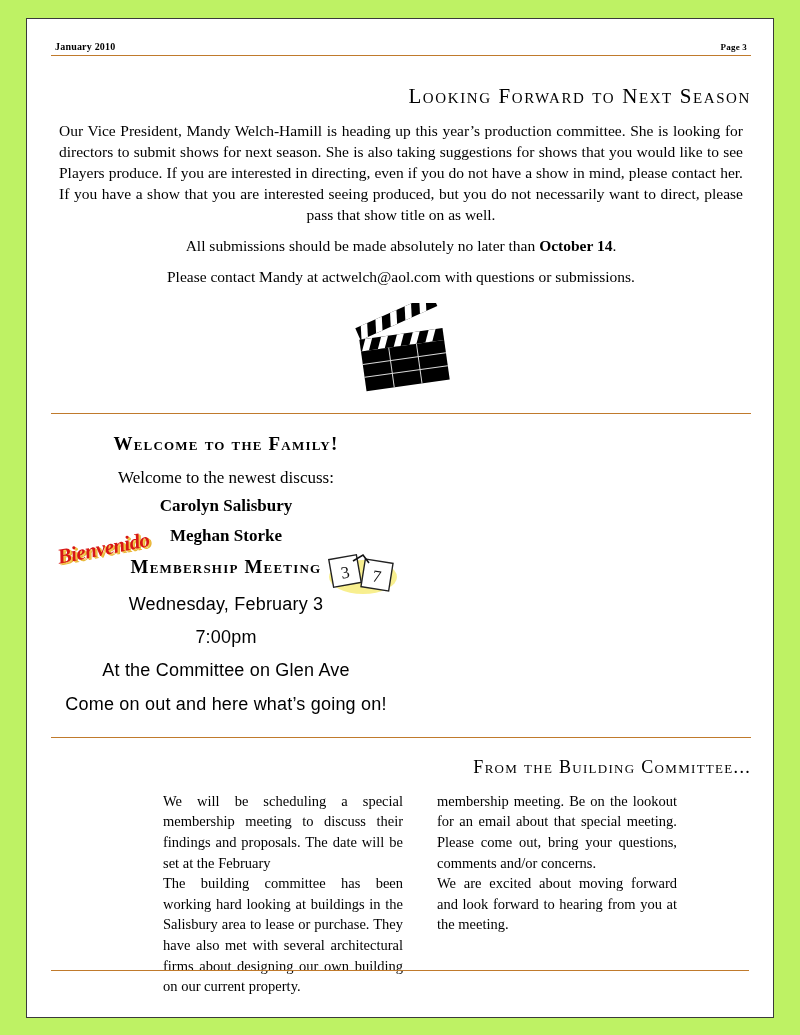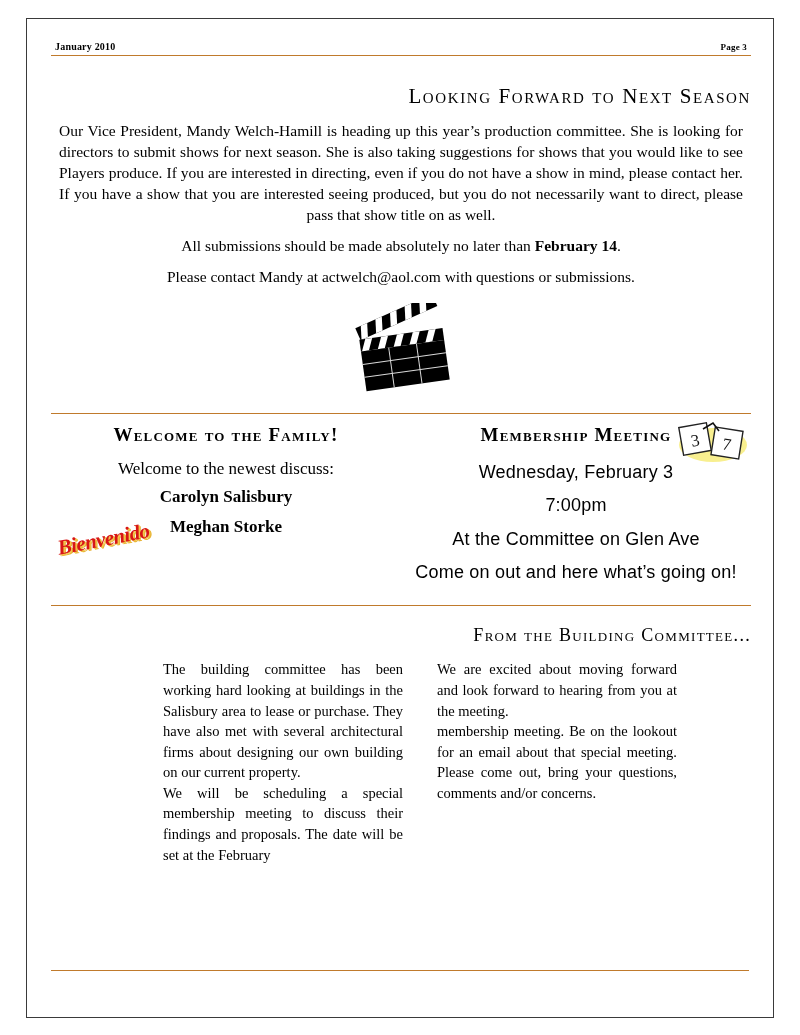--- a/index.html
+++ b/index.html
@@ -4,21 +4,21 @@
 <style>
   html, body {
     margin: 0;
     padding: 0;
     background: #8a8a8a;
   }
   .page {
     position: relative;
     width: 800px;
     height: 1035px;
-    background: #ffffff;
+    background: #bef264;
     box-sizing: border-box;
     overflow: hidden;
     font-family: "Liberation Serif", serif;
     color: #000000;
   }
   .page-inner {
     position: absolute;
     left: 26px;
     top: 18px;
     width: 748px;
@@ -94,22 +94,23 @@
   
   hr.rule {
     border: none;
     border-top: 1.5px solid #c07a2c;
     margin: 10px 0 0 0;
   }
 
   
   .mid {
     display: flex;
-    margin-top: 5px;
+    margin-top: 14px;
     position: relative;
+    flex-direction: column;
   }
   .mid .col-left { width: 50%; position: relative; }
   .mid .col-right { width: 50%; position: relative; }
   .welcome-title {
     text-align: center;
     font-variant: small-caps;
     font-size: 19px;
     letter-spacing: 1.2px;
     line-height: 1.3;
     margin: 4px 0 8px 0;
@@ -189,21 +190,21 @@
       <div class="runhead">
         <span class="left">January 2010</span>
         <span class="right">Page 3</span>
       </div>
 
       <h1 class="sec-title">Looking Forward to Next Season</h1>
 
       <p class="body lead">Our Vice President, Mandy Welch-Hamill is heading up this year’s production committee. She is looking for directors to submit shows for next season. She is also taking suggestions for shows that you would like to see Players produce.  If you are interested in directing, even if you do not have a show in mind, please contact her. If you have a show that you are interested seeing produced, but you do not necessarily want to direct, please pass that show title on as well.</p>
 
       <p class="centered">
-        <span>All submissions should be made absolutely no later than </span><b>February 14</b><span>.</span>
+        <span>All submissions should be made absolutely no later than </span><b>October 14</b><span>.</span>
       </p>
 
       <p class="centered">Please contact Mandy at actwelch@aol.com with questions or submissions.</p>
 
       <div class="clap-wrap">
         <div class="clapboard">
           <svg viewBox="0 0 112 92" width="112" height="92" aria-hidden="true">
             <g transform="rotate(-8 56 46)">
 
               <g transform="rotate(-16 26 26)">
@@ -271,25 +272,25 @@
           <p class="meet-line">Come on out and here what’s going on!</p>
         </div>
       </div>
 
       <hr class="rule" style="margin-top:16px">
 
       <h1 class="sec-title small" style="margin-top:18px">From the Building Committee...</h1>
 
       <div class="bc-cols">
         <div class="col">
+          <p>We will be scheduling a special membership meeting to discuss their findings and proposals. The date will be set at the February</p>
           <p>The building committee has been working hard looking at buildings in the Salisbury area to lease or purchase. They have also met with several architectural firms about designing our own building on our current property.</p>
-          <p>We will be scheduling a special membership meeting to discuss their findings and proposals. The date will be set at the February</p>
         </div>
         <div class="col">
+          <p>membership meeting. Be on the lookout for an email about that special meeting. Please come out, bring your questions, comments and/or concerns.</p>
           <p>We are excited about moving forward and look forward to hearing from you at the meeting.</p>
-          <p>membership meeting. Be on the lookout for an email about that special meeting. Please come out, bring your questions, comments and/or concerns.</p>
         </div>
       </div>
     </div>
 
     <div class="bottom-rule"></div>
   </div>
 </div>
 
 </body></html>

